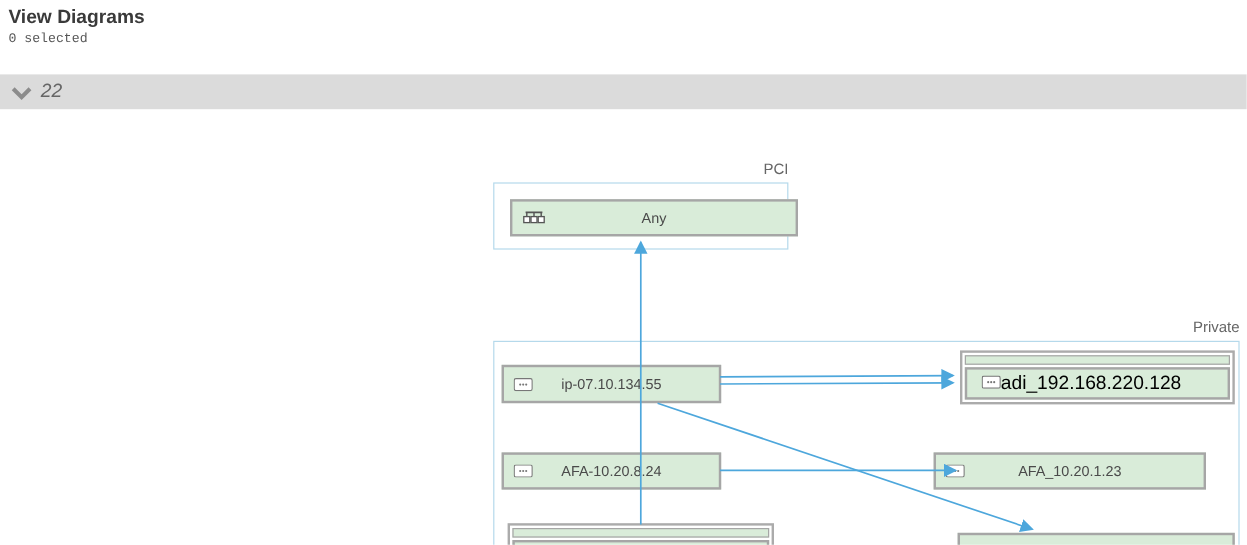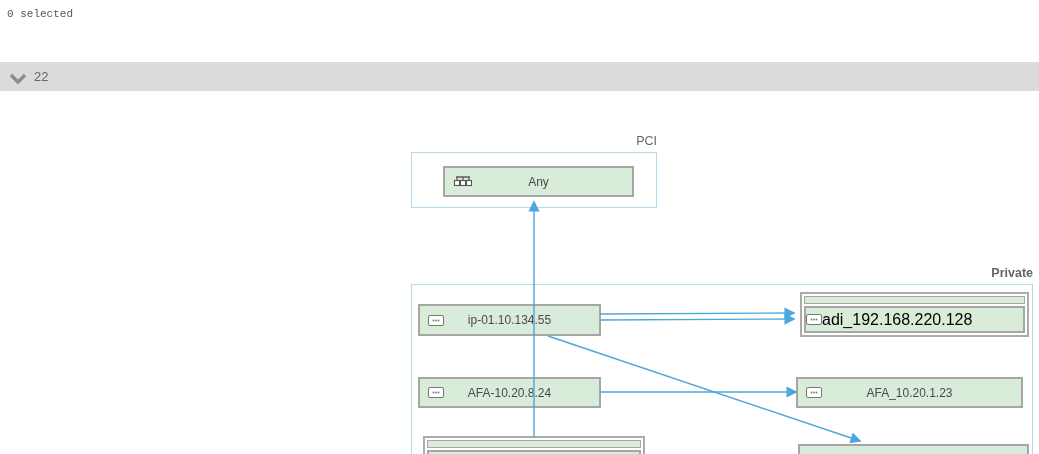--- a/index.html
+++ b/index.html
@@ -14,73 +14,74 @@
   .page-title { font-size: 16px; font-weight: bold; color: #3a3a3a; margin: 0; line-height: 1.2; }
   .selection-status { font-size: 11px; color: #575757; margin-top: 3px; font-family: Liberation Mono, monospace; }
 
   
   .collapse-bar {
     position: absolute; left: 0; top: 62px; width: 1039px; height: 29px;
     background: #dbdbdb; cursor: pointer;
   }
   .collapse-bar .chev { position: absolute; left: 9px; top: 9px; }
   .collapse-bar .count { position: absolute; left: 34px; top: 0; height: 29px;
-    line-height: 29px; font-size: 13px; color: #666; }
+    line-height: 29px; font-size: 16px; color: #666; font-style: italic; }
 
   
   .zone { position: absolute; border: 1px solid #b5d9eb; background: #ffffff; box-sizing: border-box; }
   .zone-label { position: absolute; text-align: right; font-size: 12.5px; color: #666; }
   #zone-pci   { left: 411px; top: 152px; width: 246px; height: 56px; }
   #zone-pci-label { left: 411px; top: 134px; width: 246px; }
   #zone-private { left: 411px; top: 284px; width: 622px; height: 176px; }
-  #zone-private-label { left: 411px; top: 266px; width: 622px; font-weight: bold; }
+  #zone-private-label { left: 411px; top: 266px; width: 622px; }
 
   
   .node {
     position: absolute; box-sizing: border-box;
     background: #d9ecd9; border: 2px solid #a6a6a6;
     display: flex; align-items: center;
   }
   .node .nlabel {
     position: absolute; left: 0; width: 100%; text-align: center;
     font-size: 12px; color: #4a4a4a;
   }
   .node .nicon { position: absolute; left: 8px; display: flex; align-items: center; }
-  #node-any    { left: 443px; top: 166px; width: 191px; height: 31px; }
+  #node-any    { left: 425px; top: 166px; width: 240px; height: 31px; }
   #node-ip     { left: 418px; top: 304px; width: 183px; height: 32px; }
   #node-afa24  { left: 418px; top: 377px; width: 183px; height: 31px; }
-  #node-afa23  { left: 796px; top: 377px; width: 227px; height: 31px; }
+  #node-afa23  { left: 778px; top: 377px; width: 227px; height: 31px; }
   #node-bottom-right { left: 798px; top: 444px; width: 231px; height: 28px; }
 
   
   .group-node {
     position: absolute; box-sizing: border-box;
     border: 2px solid #ababab; background: #ffffff; padding: 2px;
   }
   .group-strip {
     box-sizing: border-box; height: 8px; margin-bottom: 2px;
     background: #d9ecd9; border: 1px solid #a6a6a6;
   }
   .group-row {
     position: relative; box-sizing: border-box;
     background: #d9ecd9; border: 2px solid #a6a6a6;
-    display: flex; align-items: center;
+    display: flex; align-items: center; padding-left: 12px;
   }
   #group-adi { left: 800px; top: 292px; width: 229px; height: 45px; }
   #group-adi .group-row { height: 27px; }
   #group-bottom-left { left: 423px; top: 436px; width: 222px; height: 40px; }
   #group-bottom-left .group-row { height: 20px; }
 
   
   #edge-layer { position: absolute; left: 0; top: 0; z-index: 20; pointer-events: none; }
 </style>
 </head>
 <body>
 
 <div class="header">
+  <div class="page-title">View Diagrams</div>
   <div class="selection-status">0 selected</div>
 </div>
 
 <div class="collapse-bar">
   <span class="chev">
     <svg width="18" height="13" viewBox="0 0 18 13">
       <polyline points="2,3 9,10 16,3" fill="none" stroke="#8c8c8c" stroke-width="3.4"></polyline>
     </svg>
   </span>
   <span class="count">22</span>
@@ -109,21 +110,21 @@
 
 <div class="node" id="node-ip">
   <span class="nicon">
     <svg width="16" height="11" viewBox="0 0 16 11">
       <rect x="0.5" y="0.5" width="15" height="10" rx="1.5" fill="#fff" stroke="#777" stroke-width="1"></rect>
       <circle cx="5.5" cy="5.5" r="0.9" fill="#777"></circle>
         <circle cx="8" cy="5.5" r="0.9" fill="#777"></circle>
         <circle cx="10.5" cy="5.5" r="0.9" fill="#777"></circle>
     </svg>
   </span>
-  <span class="nlabel">ip-01.10.134.55</span>
+  <span class="nlabel">ip-07.10.134.55</span>
 </div>
 
 <div class="group-node" id="group-adi">
   <div class="group-strip"></div>
   <div class="group-row">
     <span class="nicon">
       <svg width="16" height="11" viewBox="0 0 16 11">
         <rect x="0.5" y="0.5" width="15" height="10" rx="1.5" fill="#fff" stroke="#777" stroke-width="1"></rect>
         <circle cx="5.5" cy="5.5" r="0.9" fill="#777"></circle>
           <circle cx="8" cy="5.5" r="0.9" fill="#777"></circle>

